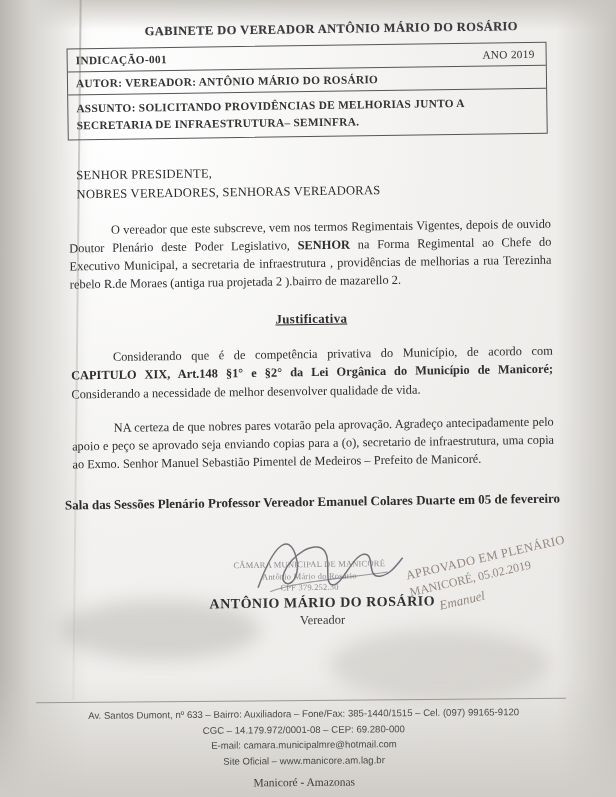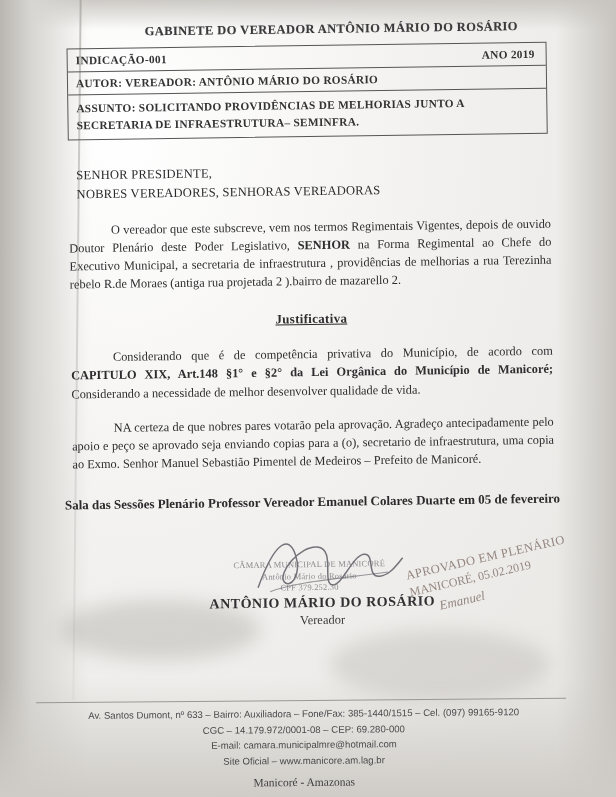--- a/index.html
+++ b/index.html
@@ -96,21 +96,21 @@
   .box .row {
     display: flex;
     border-bottom: 1.2px solid #555;
     padding: 5px 7px 5px 8px;
     font-variant: small-caps;
     letter-spacing: 0.3px;
   }
   .box .row:last-child { border-bottom: none; }
   .box .row.split { justify-content: space-between; }
   .box .cell-left { font-weight: 600; }
-  .box .cell-right { font-weight: 700; padding-right: 4px; }
+  .box .cell-right { font-weight: 400; padding-right: 4px; }
   .box .subject { line-height: 1.5; font-weight: 600; }
 
   .body-text {
     margin-left: 22px;
     width: 482px;
     font-size: 12.4px;
     line-height: 1.46;
     text-align: justify;
     color: #2d2d2f;
   }

